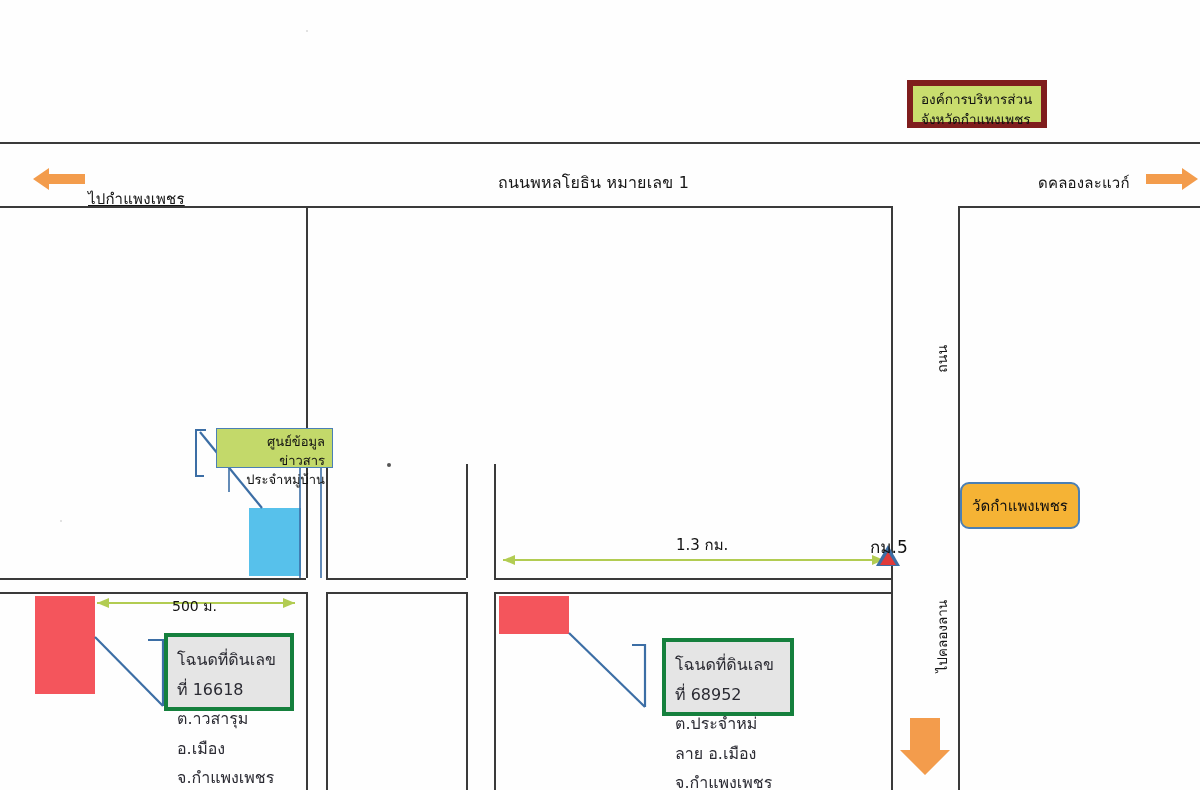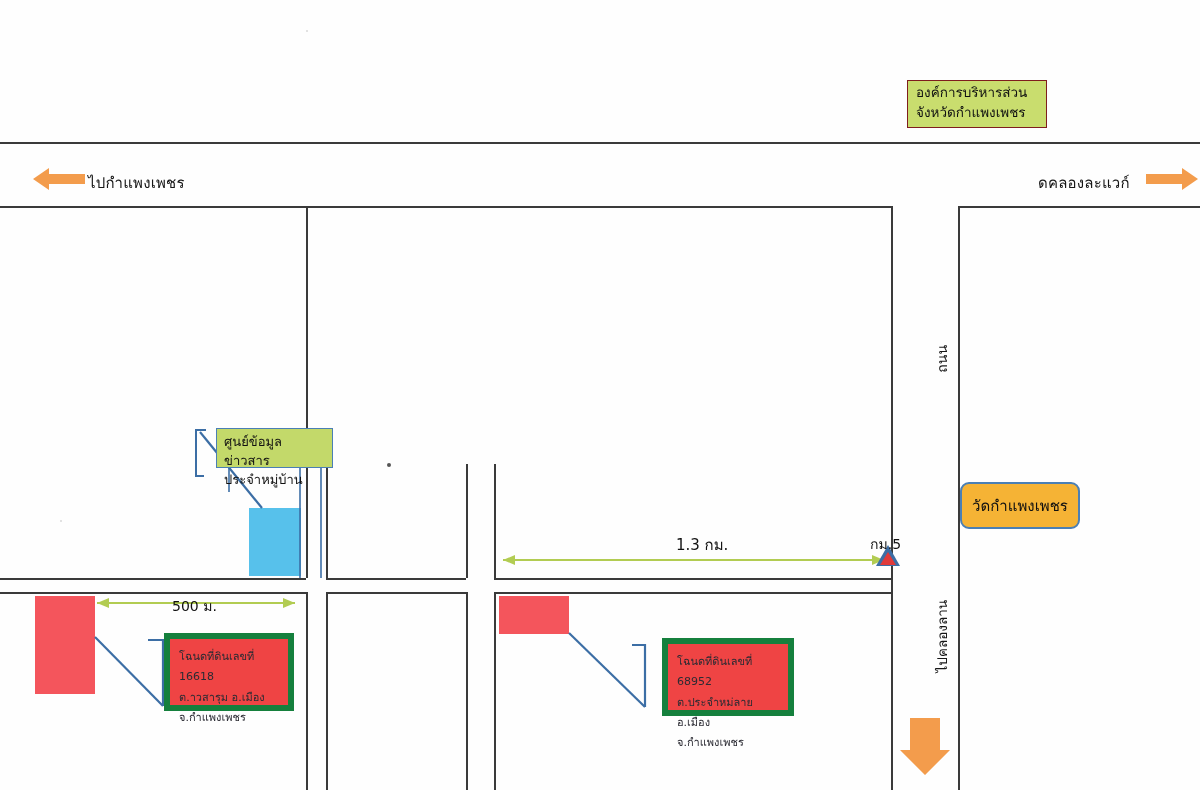--- a/index.html
+++ b/index.html
@@ -36,49 +36,49 @@
   
   .box-green{
     position:absolute;
     background:#c3d96a;
     border:1.5px solid #4a7fb5;
     box-sizing:border-box;
     font-size:13px;
     line-height:1.45;
     padding:4px 7px;
     color:#111;
+    text-align:right;
   }
   .box-green-plain{
     position:absolute;
     background:#c9dd6e;
     box-sizing:border-box;
     font-size:13.5px;
     line-height:1.5;
     padding:3px 8px 4px 8px;
     color:#111;
-    border:1px solid #7f1d1d;
-    font-family:Liberation Mono, monospace;
+    border:6px solid #7f1d1d;
   }
   .box-orange{
     position:absolute;
     background:#f5b335;
     border:2px solid #4a7fb5;
     border-radius:9px;
     box-sizing:border-box;
     display:flex;align-items:center;justify-content:center;
     font-size:15px;
     color:#111;
   }
   .box-deed{
     position:absolute;
-    background:#ef4444;
-    border:6px solid #15803d;
+    background:#e5e5e5;
+    border:4px solid #15803d;
     box-sizing:border-box;
     padding:8px 9px;
-    font-size:11px;
+    font-size:16px;
     line-height:1.85;
     color:#2b2b33;
   }
 
   
   .parcel-red{position:absolute;background:#f4555c;}
   .parcel-cyan{position:absolute;background:#57c1eb;}
 
   
   .overlay{position:absolute;left:0;top:0;width:1200px;height:790px;pointer-events:none;}
@@ -87,21 +87,21 @@
   .vert{
     position:absolute;
     font-size:14px;
     white-space:nowrap;
     transform-origin:left top;
     color:#161616;
   }
 
   
   .dim-text{position:absolute;font-size:15px;color:#111;white-space:nowrap;}
-  .km-text{position:absolute;font-size:14px;color:#111;white-space:nowrap;}
+  .km-text{position:absolute;font-size:17px;color:#111;white-space:nowrap;}
 
   
   .speck{position:absolute;background:#d8d8d8;border-radius:50%;}
 </style>
 </head>
 <body>
 
 <div id="map">
 
   <div class="speck" style="left:387px;top:463px;width:4px;height:4px;background:#555;"></div>
@@ -111,21 +111,22 @@
   <div class="box-green-plain" style="left:907px;top:80px;width:140px;height:48px;">
     <div>องค์การบริหารส่วน</div>
     <div>จังหวัดกำแพงเพชร</div>
   </div>
 
   <div class="road-line road-h" style="left:0px;top:142px;width:1200px;"></div>
 
   <div class="road-line road-h" style="left:0px;top:206px;width:891px;"></div>
   <div class="road-line road-h" style="left:958px;top:206px;width:242px;"></div>
 
-  <div class="lbl lbl-dir" style="left:88px;top:171px;">ไปกำแพงเพชร</div>
+  <div class="lbl lbl-dir" style="left:88px;top:187px;text-decoration:underline;">ไปกำแพงเพชร</div>
+  <div class="lbl lbl-road-name" style="left:498px;top:170px;">ถนนพหลโยธิน หมายเลข 1</div>
   <div class="lbl lbl-dir" style="left:1038px;top:171px;">ดคลองละแวก์</div>
 
   <div class="arrow-orange" style="left:33px;top:167px;">
     <svg width="52" height="24" viewBox="0 0 52 24">
       <polygon points="0,12 16,1 16,7 52,7 52,17 16,17 16,23" fill="#f39c4c"></polygon>
     </svg>
   </div>
 
   <div class="arrow-orange" style="left:1146px;top:167px;">
     <svg width="52" height="24" viewBox="0 0 52 24">

